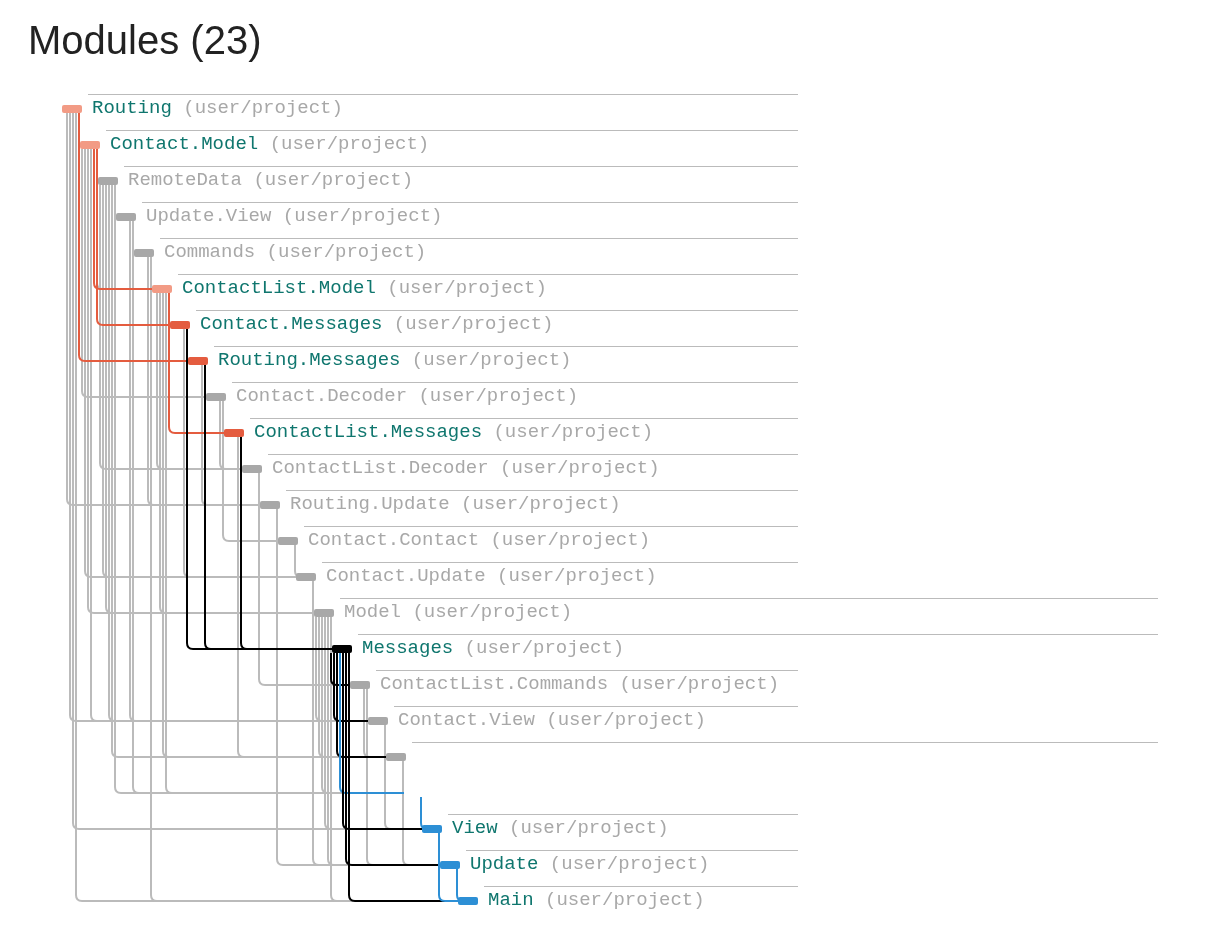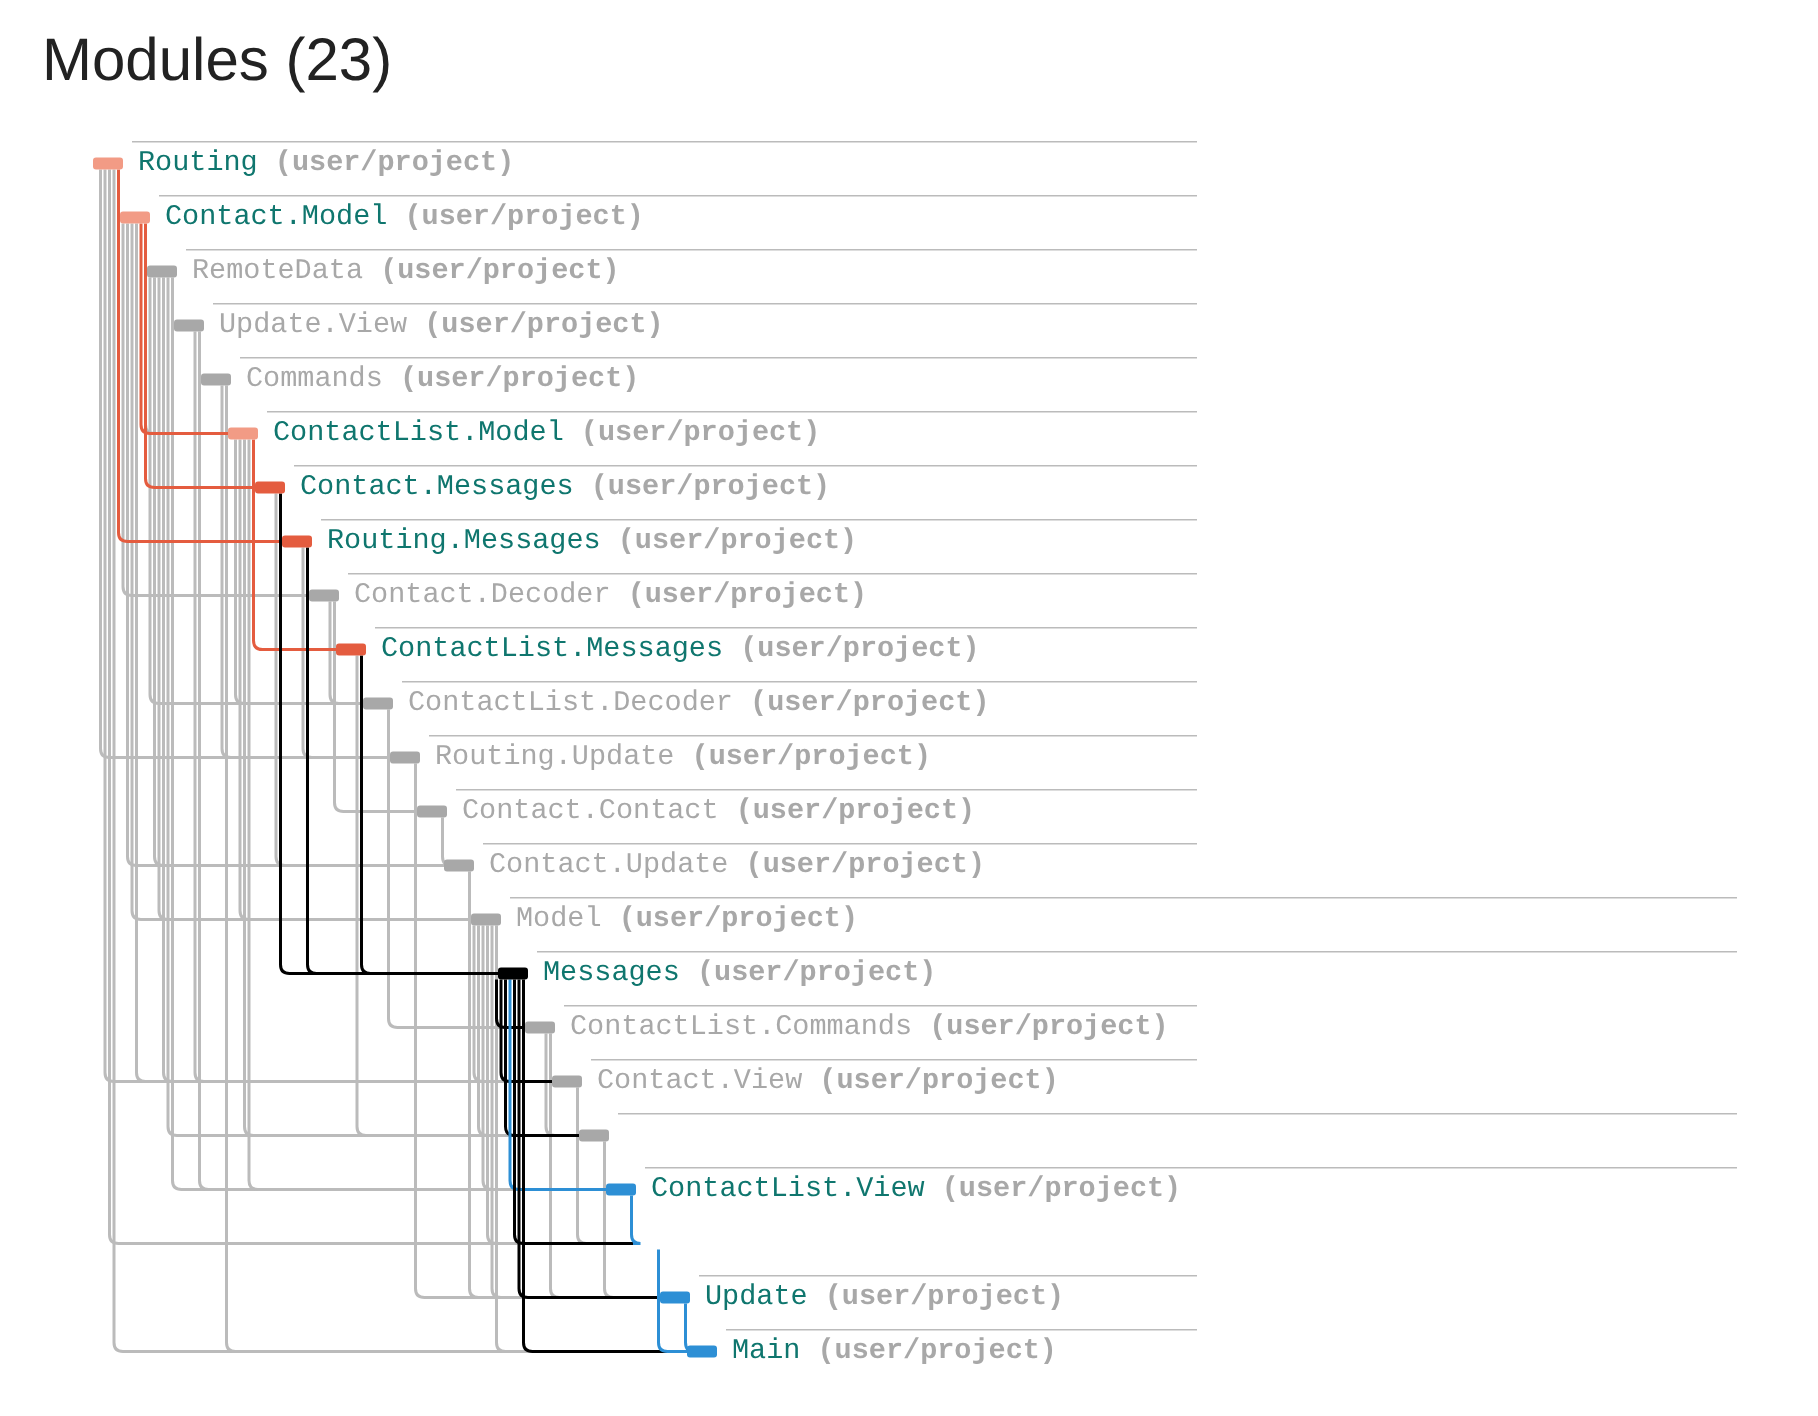--- a/index.html
+++ b/index.html
@@ -4,21 +4,21 @@
 <style>
   html,body{margin:0;padding:0;background:#fff;font-family:-apple-system,BlinkMacSystemFont,"Segoe UI",Helvetica,Arial,sans-serif;}
   .wrap{padding:18px 28px;width:1212px;box-sizing:border-box;}
   h1{margin:0 0 28px 0;font-size:40px;font-weight:400;color:#222;}
   .chart{position:relative;}
   .row{position:absolute;left:0;right:0;height:36px;}
   .bar{position:absolute;top:14px;height:8px;border-radius:2px;}
   .hline{position:absolute;top:3px;height:0;border-top:1px solid #bbb;}
   .label{position:absolute;top:6px;font-family:Menlo,Consolas,"Liberation Mono",monospace;font-size:19px;white-space:nowrap;}
   .mod{color:#0f766e;}
-  .pkg{color:#a8a8a8;font-weight:bold;}
+  .pkg{color:#a8a8a8;}
   .dim .mod{color:#a8a8a8;}
   svg{position:absolute;left:0;top:0;overflow:visible;}
   .lnk{fill:none;stroke:#bbb;stroke-width:2;}
   .lnk.red{stroke:#E45C3F;}
   .lnk.blk{stroke:#000;}
   .lnk.blu{stroke:#2D8FD5;}
 </style>
 </head>
 <body>
 <div class="wrap">
@@ -172,24 +172,24 @@
       </div>
       <div class="row dim" style="top: 612px;">
         <div class="hline" style="left: 366px; width: 404px;"></div>
         <div class="bar" style="left: 340px; width: 20px; background: rgb(168, 168, 168);"></div>
         <div class="label" style="left: 370px;"><span class="mod">Contact.View</span><span class="pkg"> (user/project)</span></div>
       </div>
       <div class="row dim" style="top: 648px;">
         <div class="hline" style="left: 384px; width: 746px;"></div>
         <div class="bar" style="left: 358px; width: 20px; background: rgb(168, 168, 168);"></div>
       </div>
-      <div class="row" style="top: 684px;">
-        <div class="hline" style="left: 402px; width: 728px;"></div>
-        <div class="bar" style="left: 376px; width: 20px; background: rgb(45, 143, 213);"></div>
-        <div class="label" style="left: 406px;"><span class="mod">ContactList.View</span><span class="pkg"> (user/project)</span></div>
+      <div class="row" style="top: 720px;">
+        <div class="hline" style="left: 420px; width: 350px;"></div>
+        <div class="bar" style="left: 394px; width: 20px; background: rgb(45, 143, 213);"></div>
+        <div class="label" style="left: 424px;"><span class="mod">View</span><span class="pkg"> (user/project)</span></div>
       </div>
       <div class="row" style="top: 756px;">
         <div class="hline" style="left: 438px; width: 332px;"></div>
         <div class="bar" style="left: 412px; width: 20px; background: rgb(45, 143, 213);"></div>
         <div class="label" style="left: 442px;"><span class="mod">Update</span><span class="pkg"> (user/project)</span></div>
       </div>
       <div class="row" style="top: 792px;">
         <div class="hline" style="left: 456px; width: 314px;"></div>
         <div class="bar" style="left: 430px; width: 20px; background: rgb(45, 143, 213);"></div>
         <div class="label" style="left: 460px;"><span class="mod">Main</span><span class="pkg"> (user/project)</span></div>

